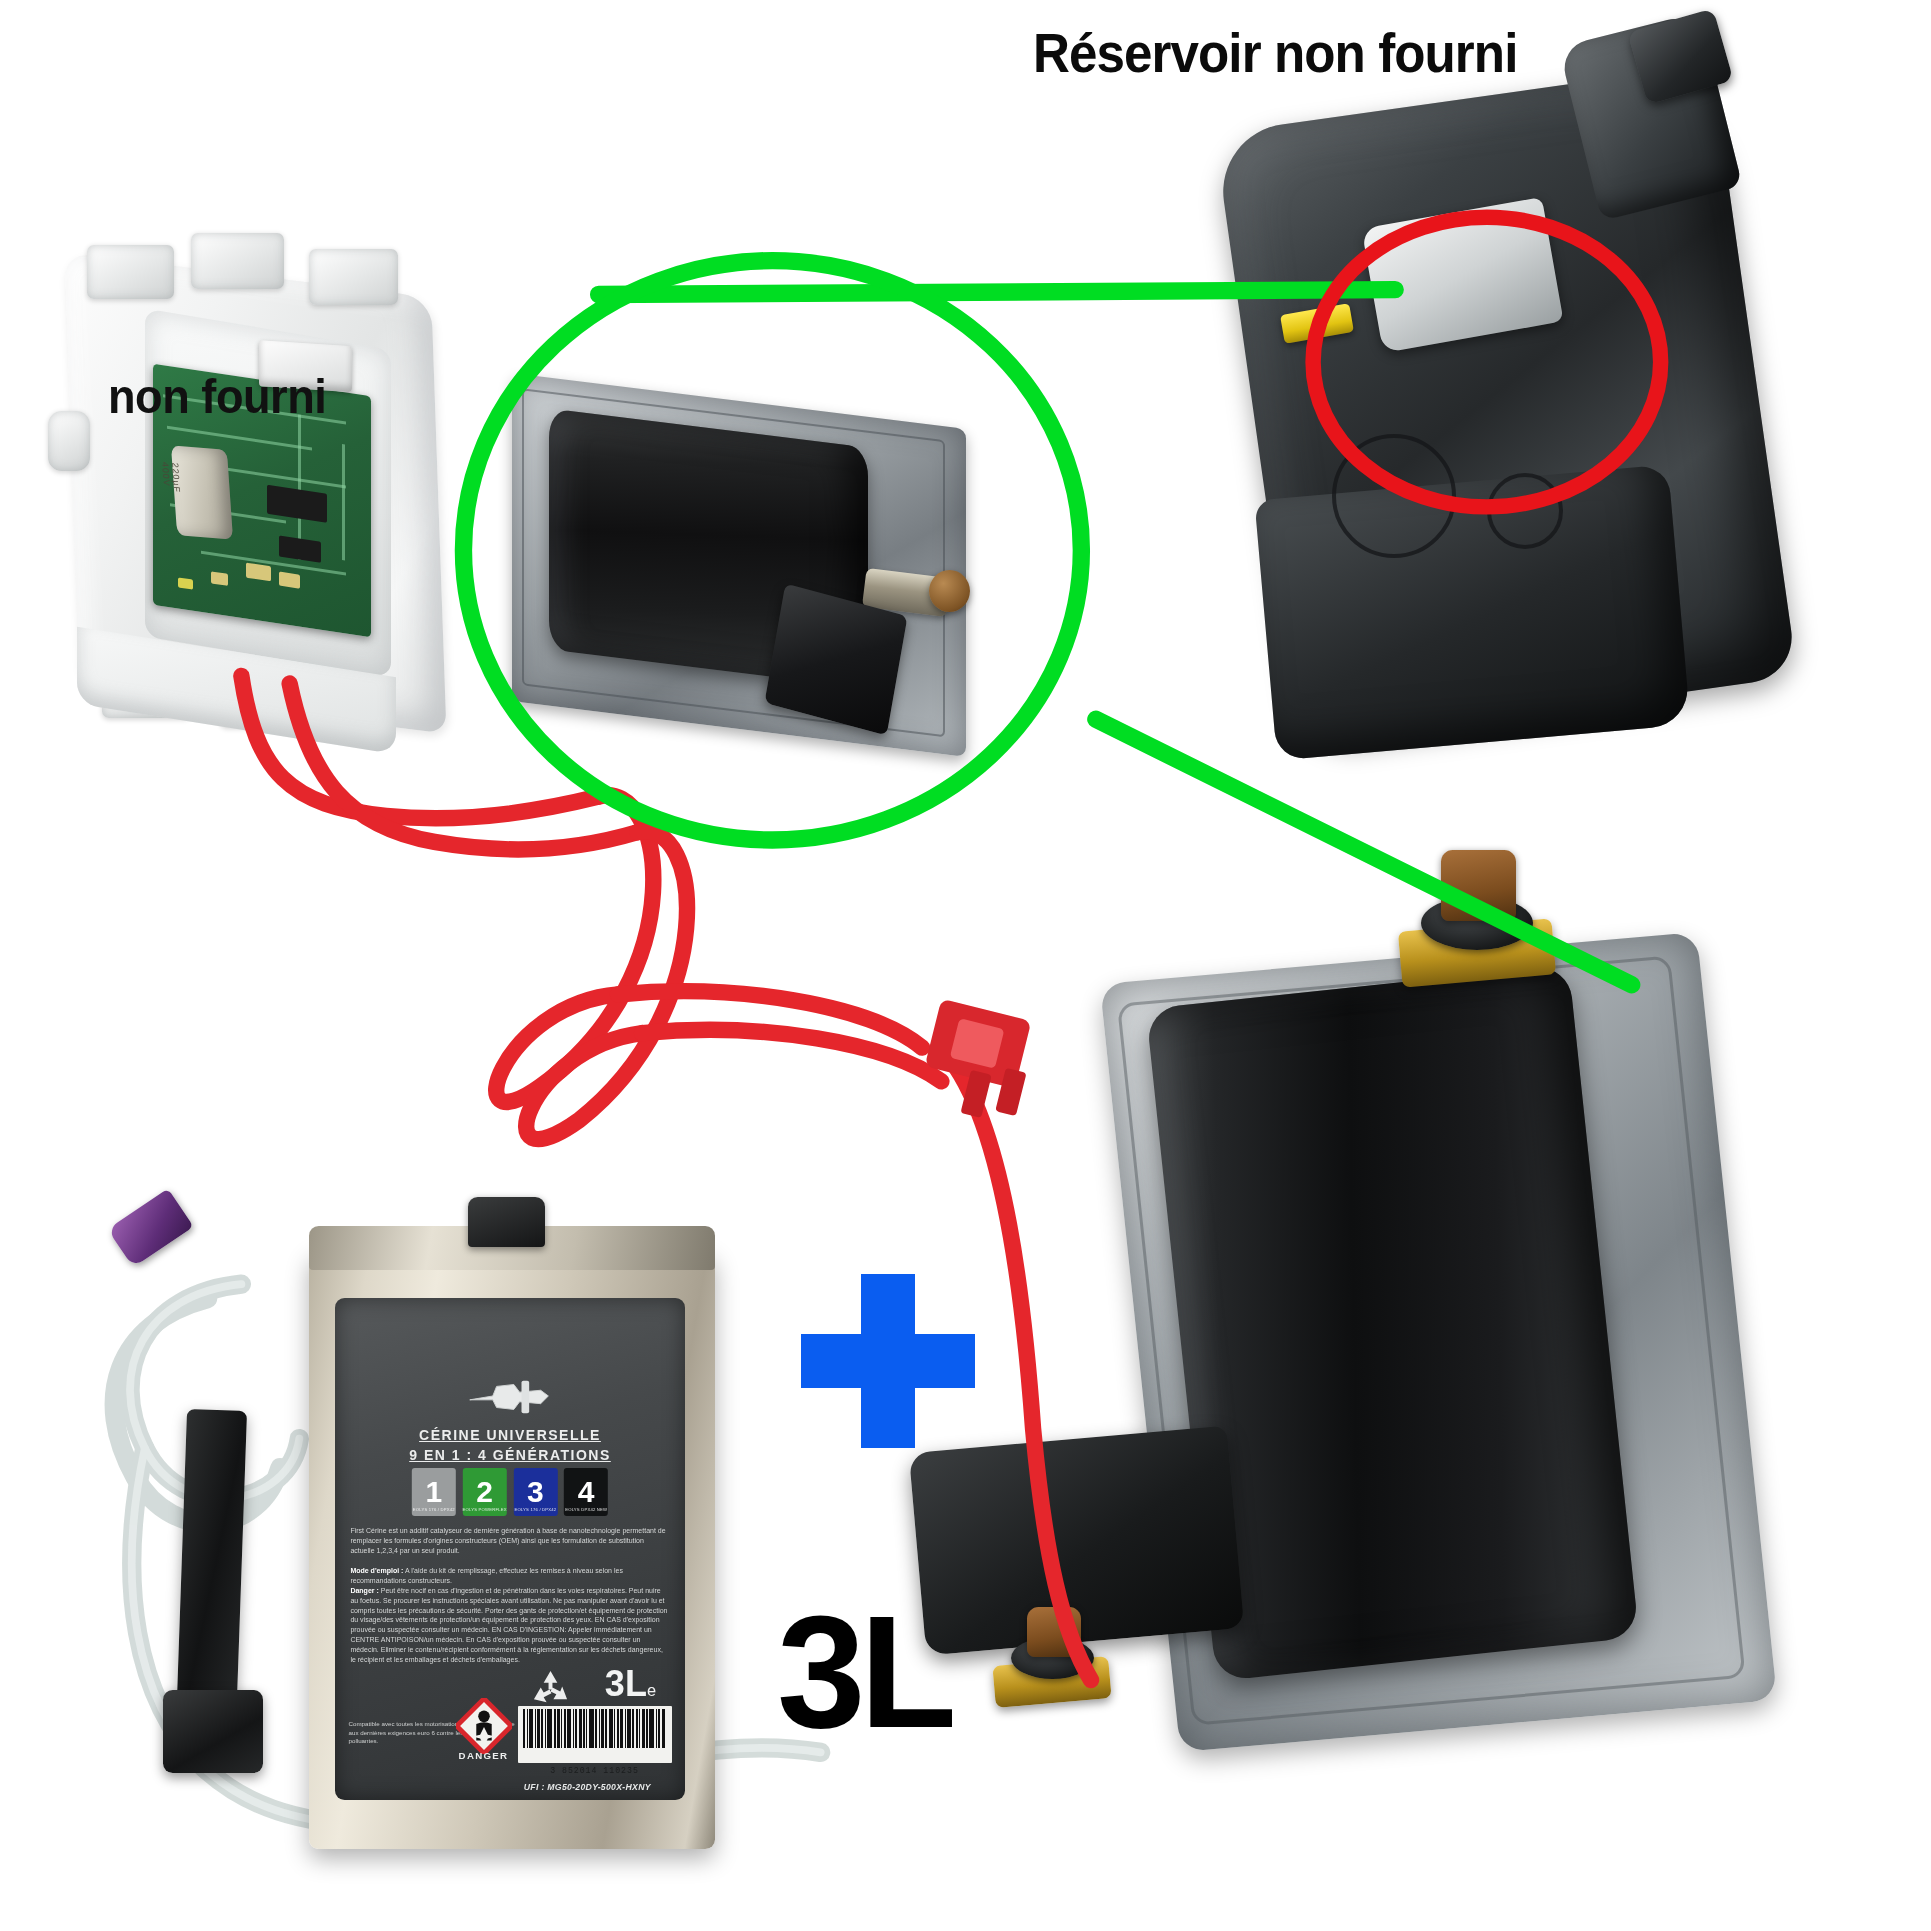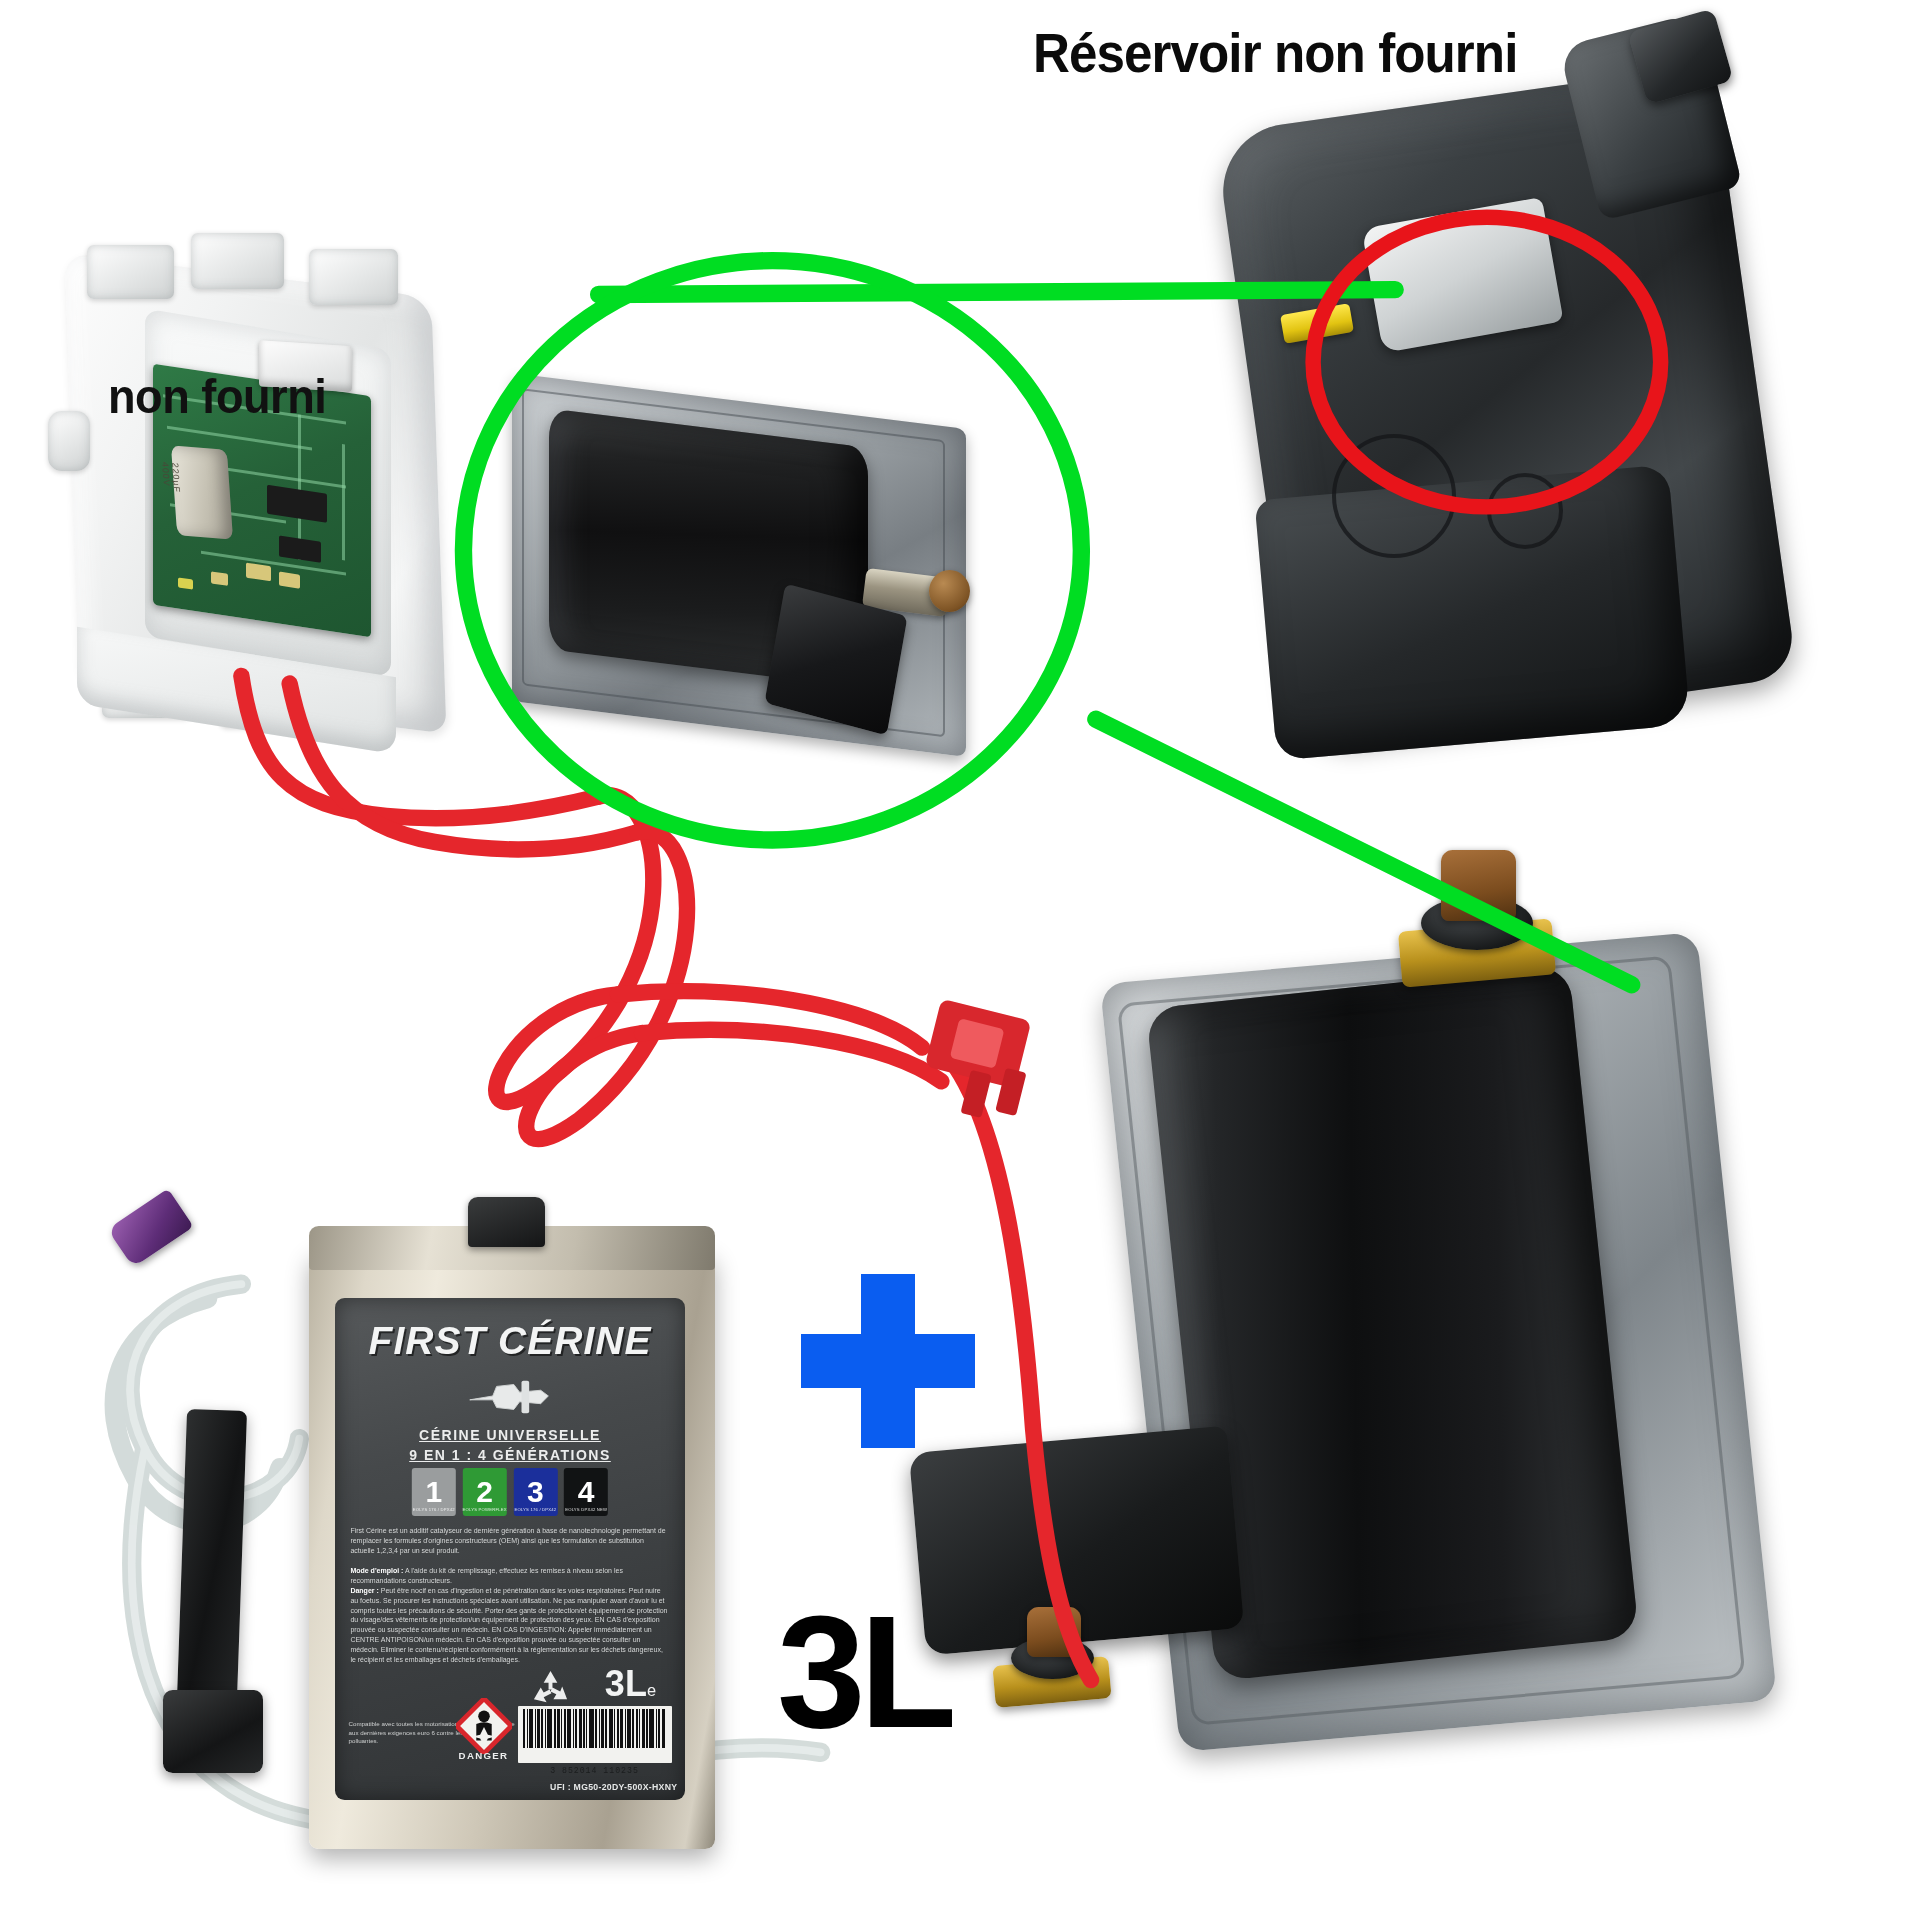--- a/index.html
+++ b/index.html
@@ -353,22 +353,22 @@
     display:flex;align-items:flex-start;padding-top:2.9px;
     overflow:hidden;
   }
   .barcode i{display:block;height:39px;background:#111;margin-right:1.5px;}
   .bc-num{
     position:absolute;right:13.5px;bottom:25px;width:154px;text-align:center;
     font-size:8.2px;color:#1b1d1e;font-family:"Liberation Mono",monospace;
     letter-spacing:1px;
   }
   .ufi{
-    position:absolute;right:7.7px;bottom:7.7px;width:180px;text-align:right;
-    font-size:8.7px;font-weight:bold;color:#e6e8e8;letter-spacing:0.3px;
+    position:absolute;right:7.7px;bottom:7.7px;width:180px;text-align:center;
+    font-size:8.7px;font-weight:bold;color:#e6e8e8;letter-spacing:0.3px;font-style:italic;
   }
 
   
   .hose-wrap{left:39px;top:1188px;width:328px;height:705px;}
   .pump-tube{
     position:absolute;left:143px;top:222px;width:60px;height:290px;
     background:linear-gradient(100deg,#2d2f30,#121314 55%,#232526);
     border-radius:7.7px 7.7px 3.9px 3.9px;
     transform:rotate(2deg);
     box-shadow:0 4.8px 13.5px rgba(0,0,0,.35);
@@ -507,21 +507,20 @@
     <div class="pump-tube"></div>
     <div class="pump-knob"></div>
   </div>
 
   <div class="abs can-wrap">
     <div class="can-body"></div>
     <div class="can-top"></div>
     <div class="can-spout"></div>
 
     <div class="label">
-      <div class="lbl-title">FIRST CÉRINE</div>
 
       <svg class="lbl-icon" viewBox="0 0 96 48">
         <path d="M6 28 L30 24 L34 14 L52 12 L58 20 L80 18 L88 24 L80 32 L58 30 L52 38 L34 36 L30 28 Z" fill="#e8eaea" stroke="#cfd2d2" stroke-width="1"></path>
         <rect x="60" y="8" width="8" height="34" rx="2" fill="#dfe2e2"></rect>
       </svg>
 
       <div class="lbl-sub">
         <span>CÉRINE UNIVERSELLE</span><br>
         <span>9 EN 1 : 4 GÉNÉRATIONS</span>
       </div>

